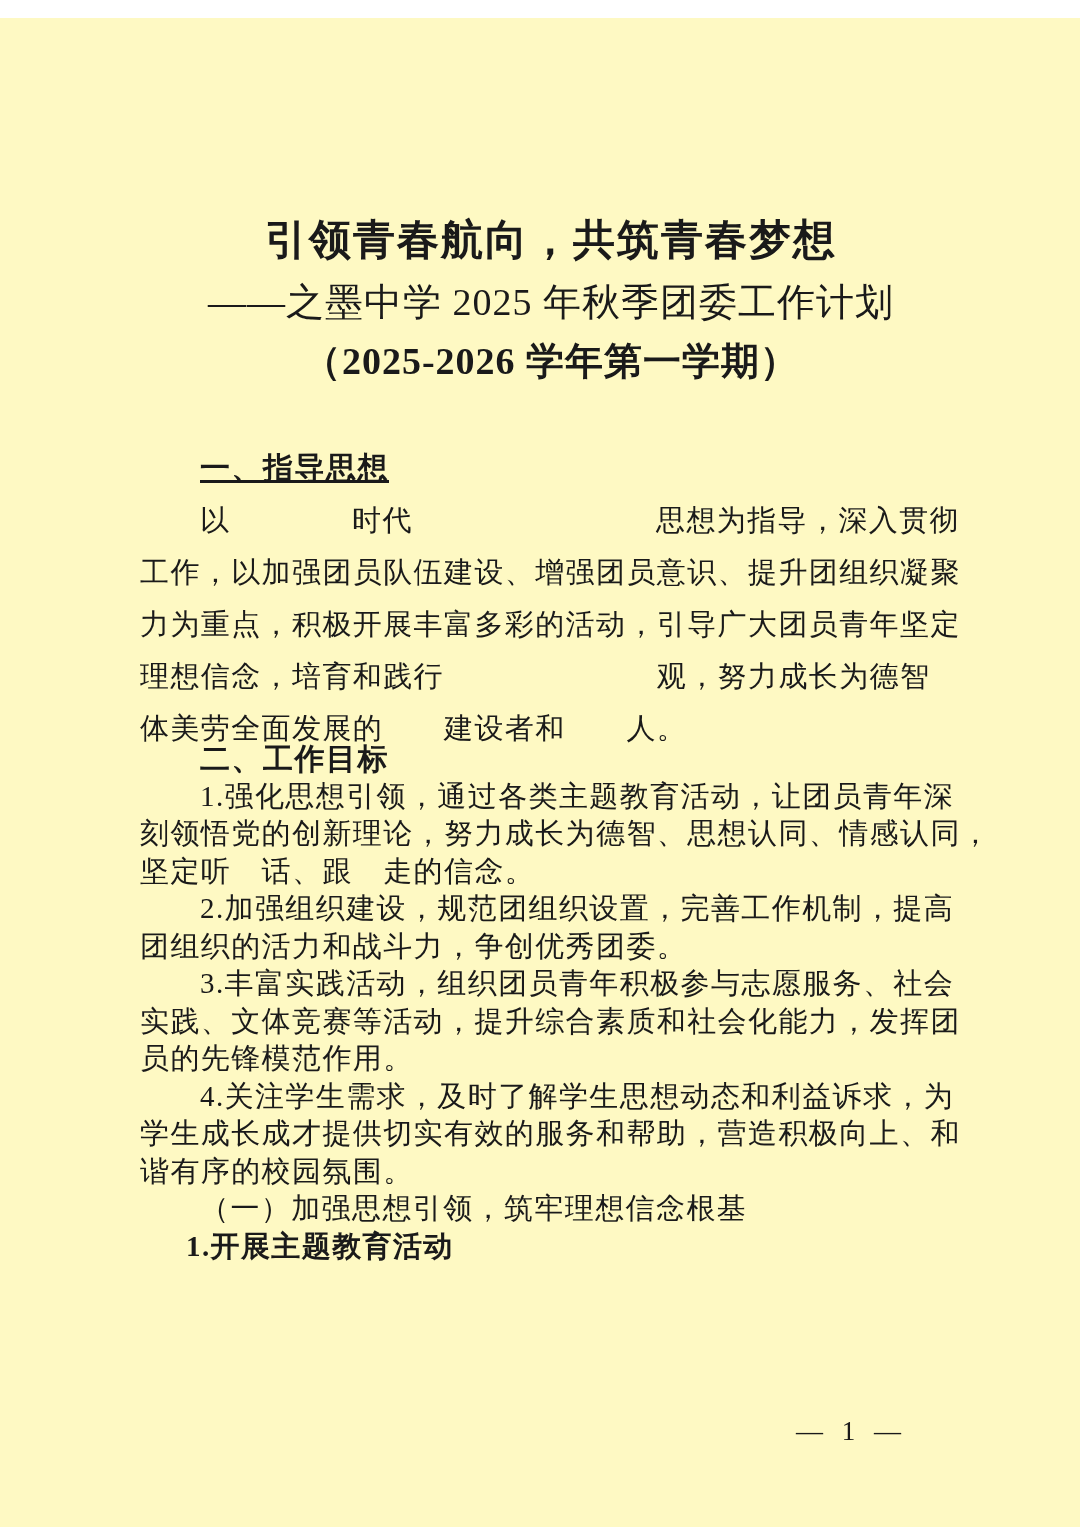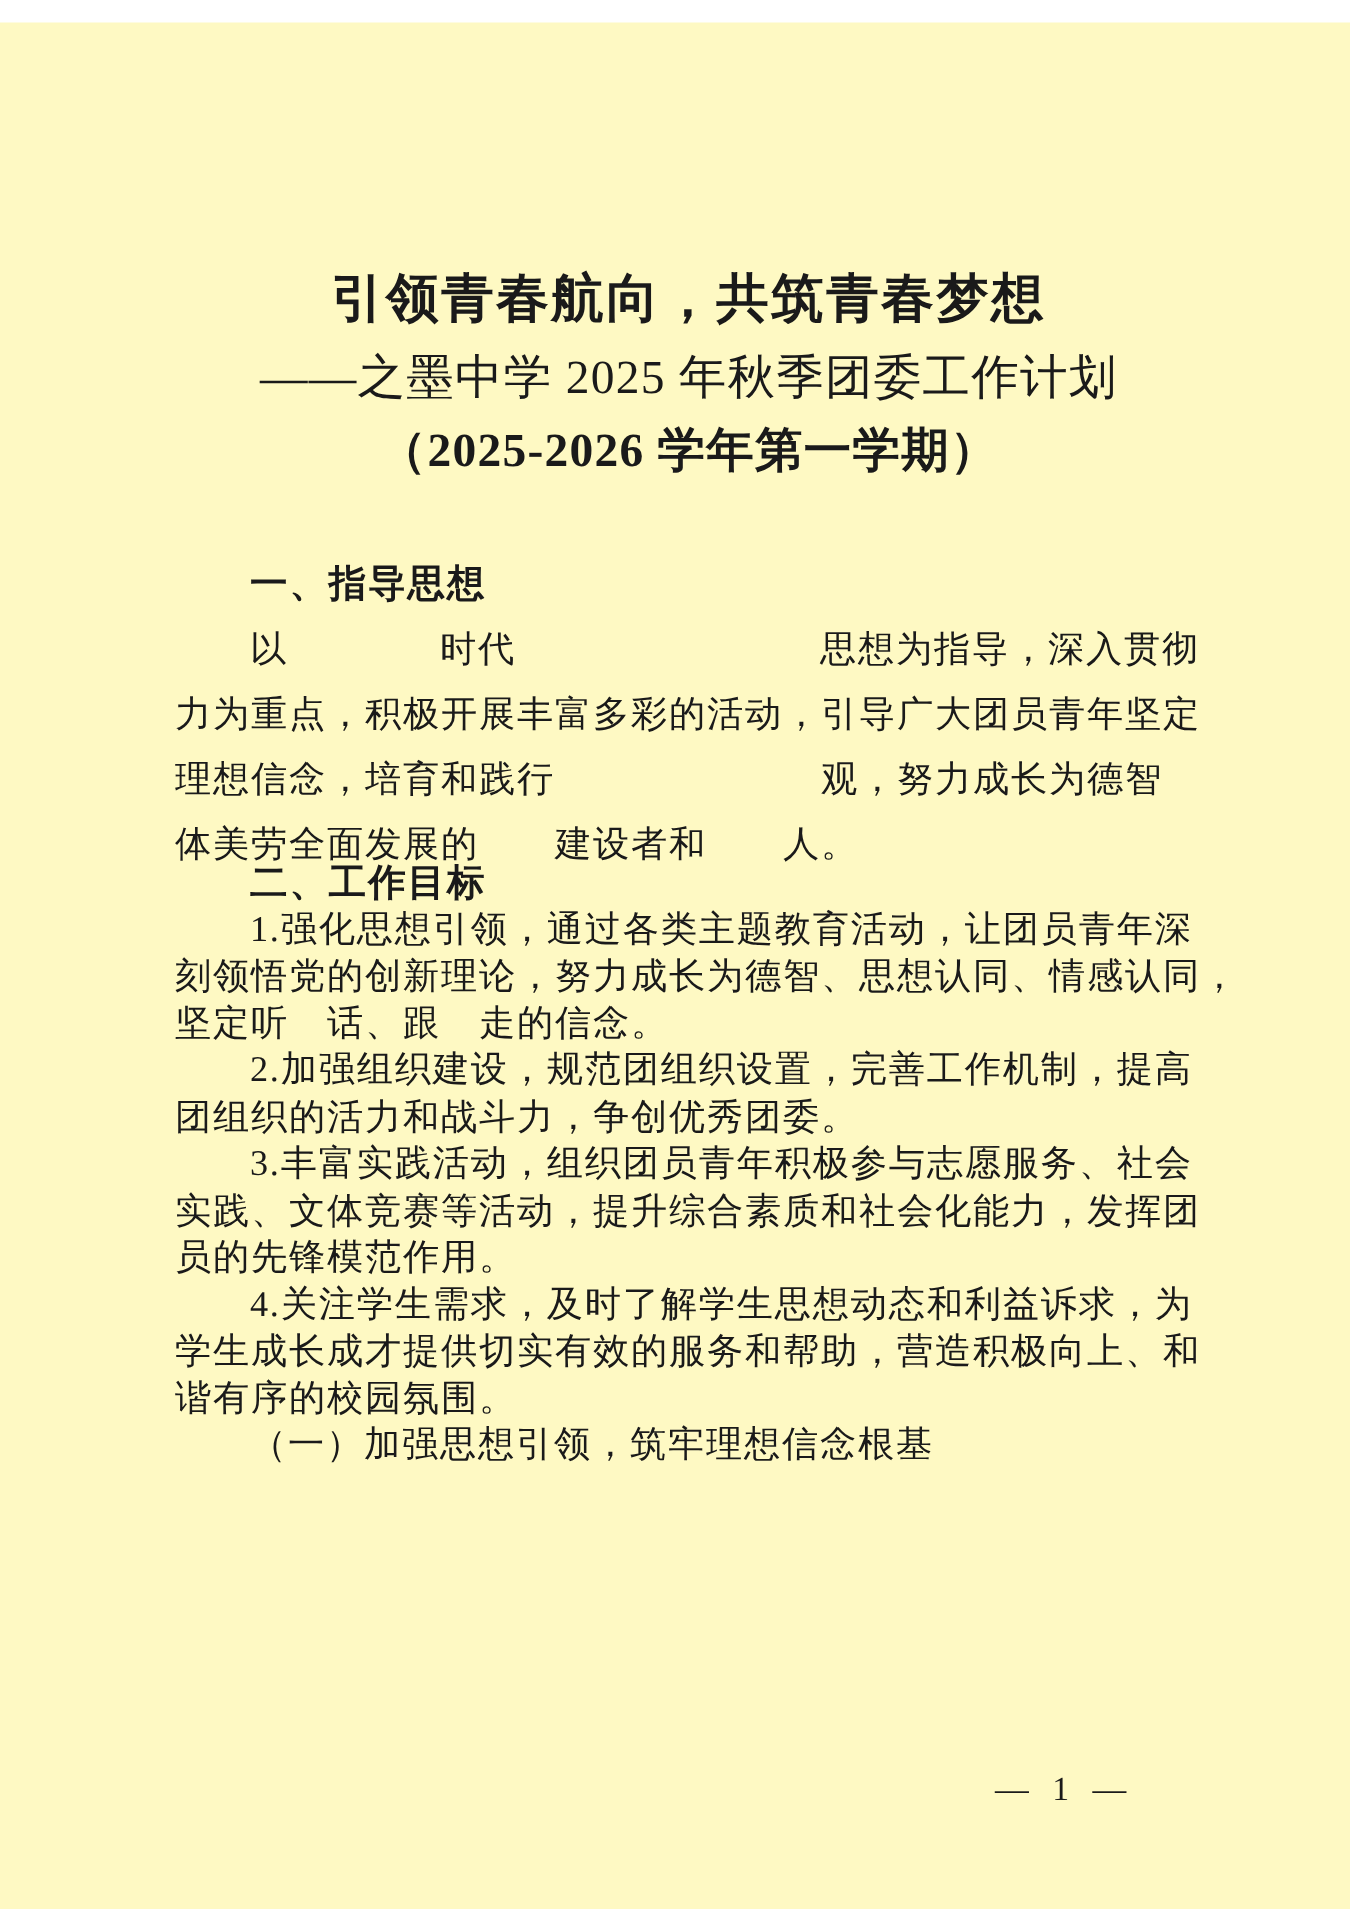--- a/index.html
+++ b/index.html
@@ -50,21 +50,21 @@
   }
   
   .heading {
     font-family: "Liberation Sans", "DejaVu Sans", sans-serif;
     font-weight: bold;
     font-size: 30px;
     letter-spacing: 1.5px;
     text-indent: 60px;
     white-space: nowrap;
   }
-  .h1-spacing { margin-top: 52px; line-height: 52px; }
+  .h1-spacing { margin-top: 52px; line-height: 52px; text-decoration: underline; }
   .h2-spacing { margin-top: -14px; line-height: 37.5px; }
   .h3-spacing { line-height: 37.5px; }
   
   .l {
     font-size: 29px;
     letter-spacing: 1.4px;
     white-space: pre;
   }
   .sec1 .l { line-height: 52px; }
   .sec2 .l { line-height: 37.5px; }
@@ -102,20 +102,21 @@
 
     <div>
       <div class="title1">引领青春航向，共筑青春梦想</div>
       <div class="title2">——之墨中学 2025 年秋季团委工作计划</div>
       <div class="title3">（2025-2026 学年第一学期）</div>
     </div>
 
     <div class="heading h1-spacing">一、指导思想</div>
     <div class="sec1">
       <div class="l indent">以　　　　时代　　　　　　　　思想为指导，深入贯彻</div>
+      <div class="l">工作，以加强团员队伍建设、增强团员意识、提升团组织凝聚</div>
       <div class="l">力为重点，积极开展丰富多彩的活动，引导广大团员青年坚定</div>
       <div class="l">理想信念，培育和践行　　　　　　　观，努力成长为德智</div>
       <div class="l">体美劳全面发展的　　建设者和　　人。</div>
     </div>
 
     <div class="heading h2-spacing">二、工作目标</div>
     <div class="sec2">
       <div class="l indent">1.强化思想引领，通过各类主题教育活动，让团员青年深</div>
       <div class="l">刻领悟党的创新理论，努力成长为德智、思想认同、情感认同，</div>
       <div class="l">坚定听　话、跟　走的信念。</div>
@@ -123,17 +124,18 @@
       <div class="l">团组织的活力和战斗力，争创优秀团委。</div>
       <div class="l indent">3.丰富实践活动，组织团员青年积极参与志愿服务、社会</div>
       <div class="l">实践、文体竞赛等活动，提升综合素质和社会化能力，发挥团</div>
       <div class="l">员的先锋模范作用。</div>
       <div class="l indent">4.关注学生需求，及时了解学生思想动态和利益诉求，为</div>
       <div class="l">学生成长成才提供切实有效的服务和帮助，营造积极向上、和</div>
       <div class="l">谐有序的校园氛围。</div>
     </div>
 
     <div class="sub-kai">（一）加强思想引领，筑牢理想信念根基</div>
+    <div class="sub-bold">1.开展主题教育活动</div>
 
   </div>
 
   <div class="page-number">— 1 —</div>
 </div>
 
 </body></html>

